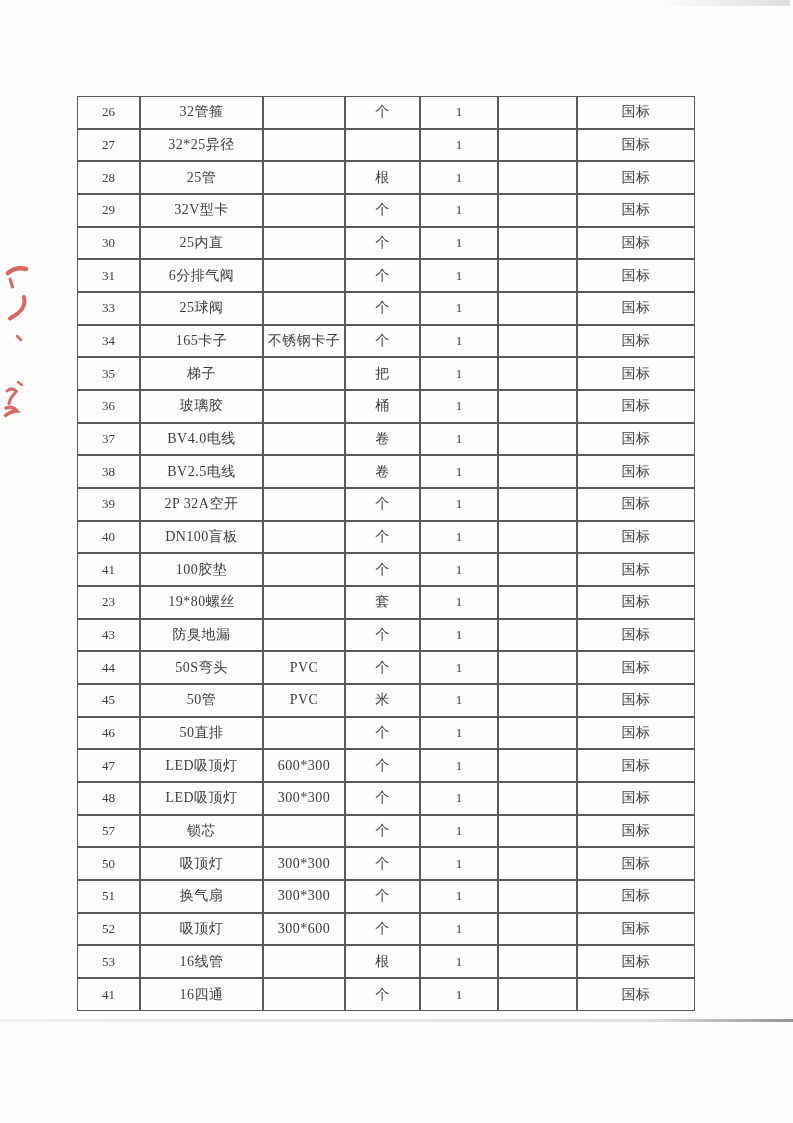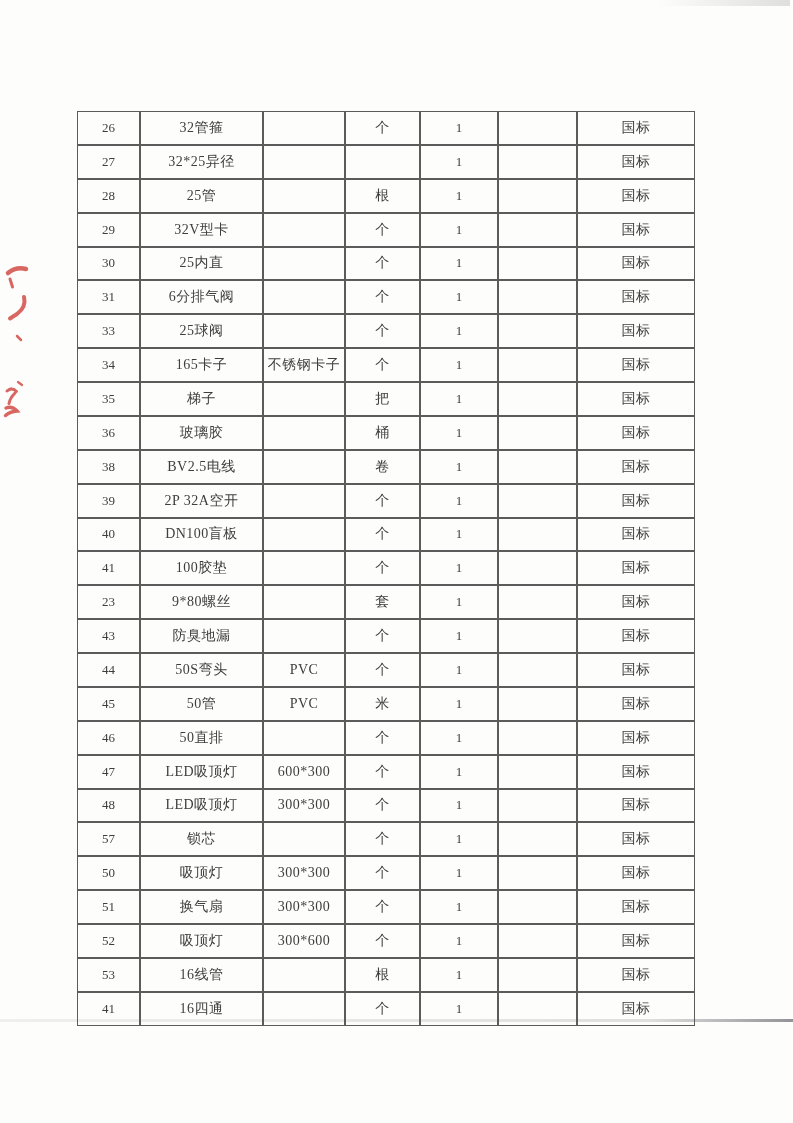--- a/index.html
+++ b/index.html
@@ -14,21 +14,21 @@
     position: relative;
     width: 793px;
     height: 1123px;
     background: #fdfdfc;
     overflow: hidden;
   }
   
   table.materials {
     position: absolute;
     left: 77px;
-    top: 111px;
+    top: 96px;
     width: 618px;
     height: 915px;
     border-collapse: separate;
     border-spacing: 0;
     table-layout: fixed;
   }
   table.materials td {
     border: 1px solid #5b5b5b;
     text-align: center;
     vertical-align: middle;
@@ -202,20 +202,29 @@
   <tr>
     <td class="c-no">36</td>
     <td class="c-name">玻璃胶</td>
     <td class="c-spec"></td>
     <td class="c-unit">桶</td>
     <td class="c-qty">1</td>
     <td class="c-blank"></td>
     <td class="c-std">国标</td>
   </tr>
 
+  <tr>
+    <td class="c-no">37</td>
+    <td class="c-name">BV4.0电线</td>
+    <td class="c-spec"></td>
+    <td class="c-unit">卷</td>
+    <td class="c-qty">1</td>
+    <td class="c-blank"></td>
+    <td class="c-std">国标</td>
+  </tr>
 
   <tr>
     <td class="c-no">38</td>
     <td class="c-name">BV2.5电线</td>
     <td class="c-spec"></td>
     <td class="c-unit">卷</td>
     <td class="c-qty">1</td>
     <td class="c-blank"></td>
     <td class="c-std">国标</td>
   </tr>
@@ -245,21 +254,21 @@
     <td class="c-name">100胶垫</td>
     <td class="c-spec"></td>
     <td class="c-unit">个</td>
     <td class="c-qty">1</td>
     <td class="c-blank"></td>
     <td class="c-std">国标</td>
   </tr>
 
   <tr>
     <td class="c-no">23</td>
-    <td class="c-name">9*80螺丝</td>
+    <td class="c-name">19*80螺丝</td>
     <td class="c-spec"></td>
     <td class="c-unit">套</td>
     <td class="c-qty">1</td>
     <td class="c-blank"></td>
     <td class="c-std">国标</td>
   </tr>
 
   <tr>
     <td class="c-no">43</td>
     <td class="c-name">防臭地漏</td>

